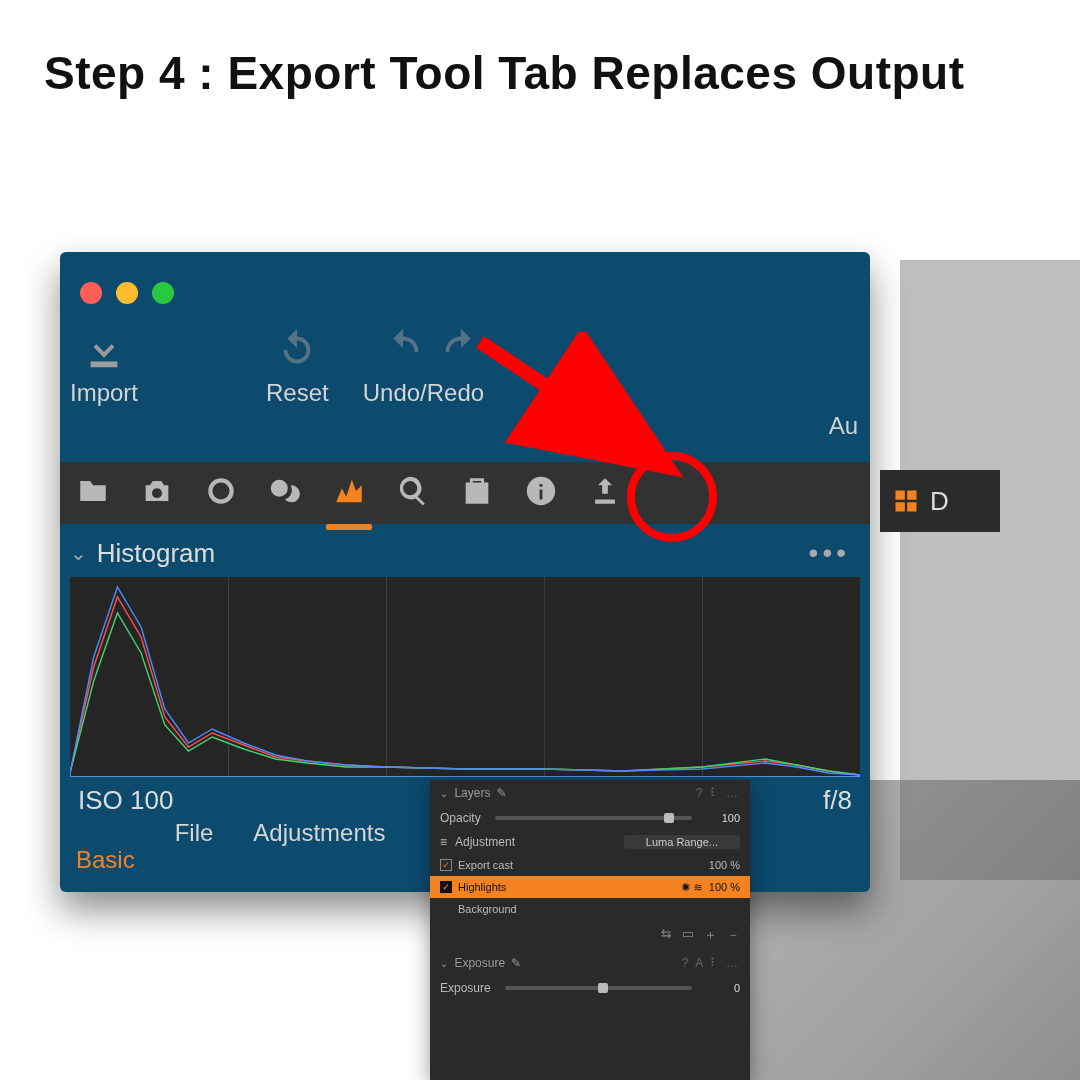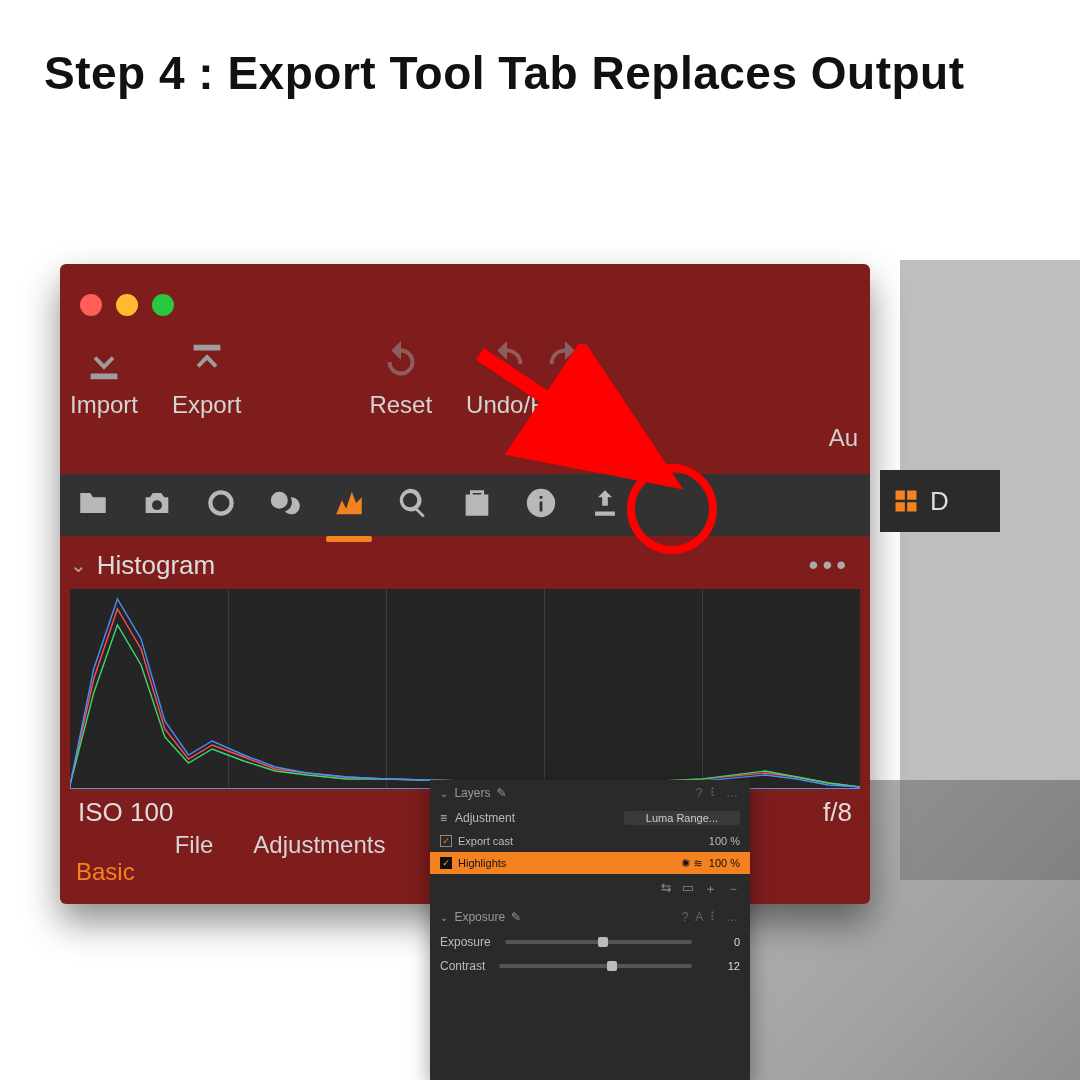--- a/index.html
+++ b/index.html
@@ -4,22 +4,22 @@
 <style>
   *{box-sizing:border-box;margin:0;padding:0;font-family:"Helvetica Neue",Arial,sans-serif;}
   body{width:1080px;height:1080px;background:#fff;position:relative;overflow:hidden;}
   .title{position:absolute;left:44px;top:44px;font-size:46px;line-height:1.3;color:#111;font-weight:700;letter-spacing:.5px;max-width:940px;}
   
   .bg-strip{position:absolute;right:0;top:260px;width:180px;height:620px;background:#444;opacity:.35;}
   .bg-strip2{position:absolute;right:0;bottom:0;width:340px;height:300px;background:linear-gradient(135deg,#777 0%,#555 60%,#333 100%);opacity:.55;}
 
   
   .app{
-    position:absolute;left:60px;top:264px;width:810px;height:640px;
-    background:#7f1d1d;border-radius:6px;
+    position:absolute;left:60px;top:252px;width:810px;height:640px;
+    background:#0c4a6e;border-radius:6px;
     box-shadow:0 18px 36px rgba(0,0,0,.45);
     color:#d0d0d0;
     overflow:hidden;
   }
   
   .traffic{position:absolute;left:20px;top:30px;display:flex;gap:14px;}
   .tl{width:22px;height:22px;border-radius:50%;}
   .tl.red{background:#ff5f57;}
   .tl.yel{background:#febc2e;}
   .tl.grn{background:#28c840;}
@@ -90,26 +90,20 @@
     <div class="tl grn"></div>
   </div>
 
   <div class="topbar">
     <div class="topitem">
       <svg viewBox="0 0 24 24">
           <path d="M12 3v10l4-4 1.4 1.4L12 16 6.6 10.4 8 9l4 4V3h0zM5 18h14v3H5z"></path>
         </svg>
       <span>Import</span>
     </div>
-    <div class="topitem">
-      <svg viewBox="0 0 24 24">
-          <path d="M12 21V11l-4 4L6.6 13.6 12 8l5.4 5.6L16 15l-4-4v10h0zM5 3h14v3H5z"></path>
-        </svg>
-      <span>Export</span>
-    </div>
     <div style="width:60px"></div>
     <div class="topitem dim">
       <svg viewBox="0 0 24 24">
           <path d="M12 5V1L7 6l5 5V7a5 5 0 11-5 5H5a7 7 0 107-7z"></path>
         </svg>
       <span>Reset</span>
     </div>
     <div class="topitem dim" style="flex-direction:column;align-items:flex-end">
       <div style="display:flex;gap:12px">
         <svg viewBox="0 0 24 24">
@@ -203,59 +197,63 @@
 </div>
 
 <div class="back">
   <div class="bk-head">
     <span class="chev">⌄</span>
     <span>Layers</span>
     <span>✎</span>
     <span class="more">? ⠇ …</span>
   </div>
   <div class="bk-row">
+    <span>Opacity</span>
+    <div class="bk-sl">
+        <i style="left:86%"></i>
+      </div>
+    <span class="bk-val">100</span>
+  </div>
+  <div class="bk-row">
     <span>≡</span>
     <span>Adjustment</span>
     <span style="flex:1"></span>
     <span class="bk-btn">Luma Range...</span>
   </div>
 
   <div class="bk-layer">
     <span class="bk-check">✓</span>
     <span>Export cast</span>
     <span style="flex:1"></span>
     <span>100 %</span>
   </div>
   <div class="bk-layer sel">
     <span class="bk-check" style="background:#111;border-color:#111;color:#f5a34a">✓</span>
     <span>Highlights</span>
     <span style="flex:1"></span>
     <span>✺ ≋</span>
     <span>100 %</span>
   </div>
+  <div class="bk-layer">
+    <span style="width:12px"></span>
+    <span>Background</span>
+  </div>
   <div class="bk-foot">
     <span>⇆</span>
     <span>▭</span>
     <span>＋</span>
     <span>－</span>
   </div>
 
   <div class="bk-head">
     <span class="chev">⌄</span>
     <span>Exposure</span>
     <span>✎</span>
     <span class="more">? A ⠇ …</span>
   </div>
   <div class="bk-row">
     <span>Exposure</span>
     <div class="bk-sl">
         <i style="left:50%"></i>
       </div>
     <span class="bk-val">0</span>
   </div>
-  <div class="bk-row">
-    <span>Contrast</span>
-    <div class="bk-sl">
-        <i style="left:56%"></i>
-      </div>
-    <span class="bk-val">12</span>
-  </div>
 </div>
 
 </body></html>

